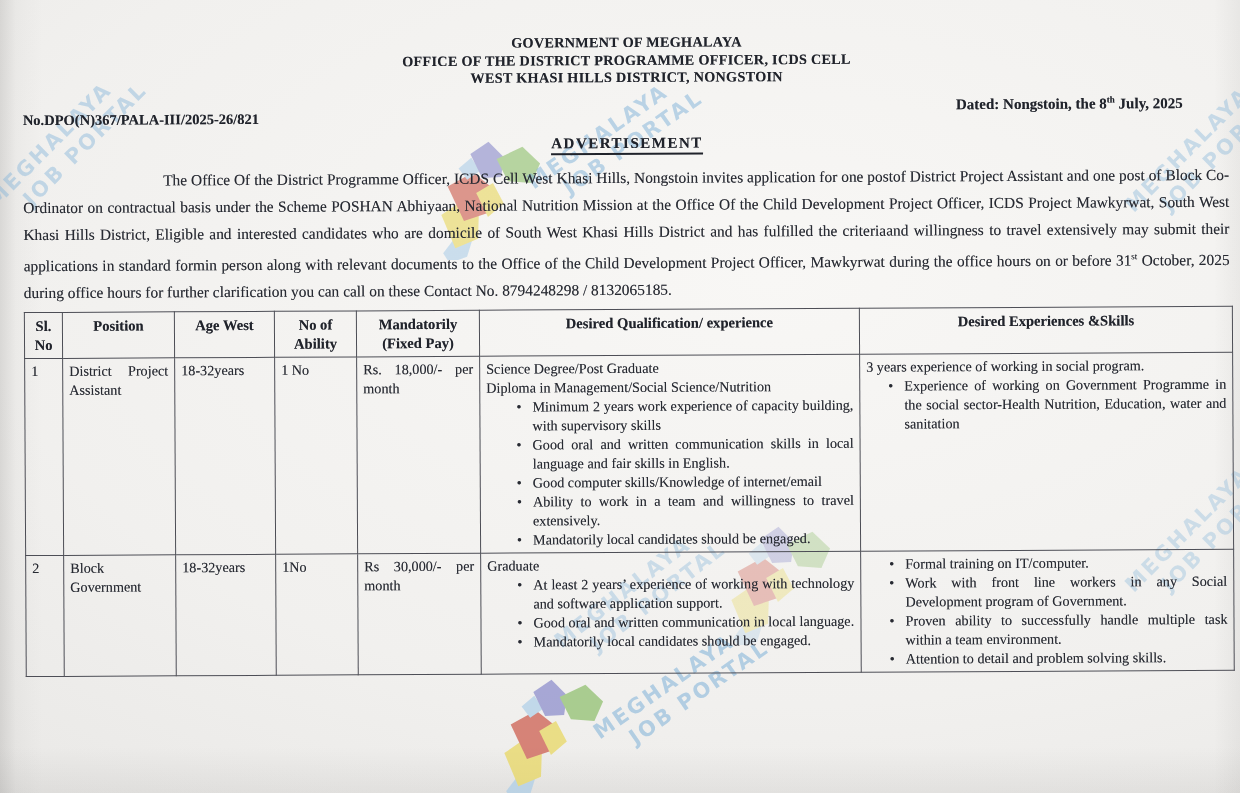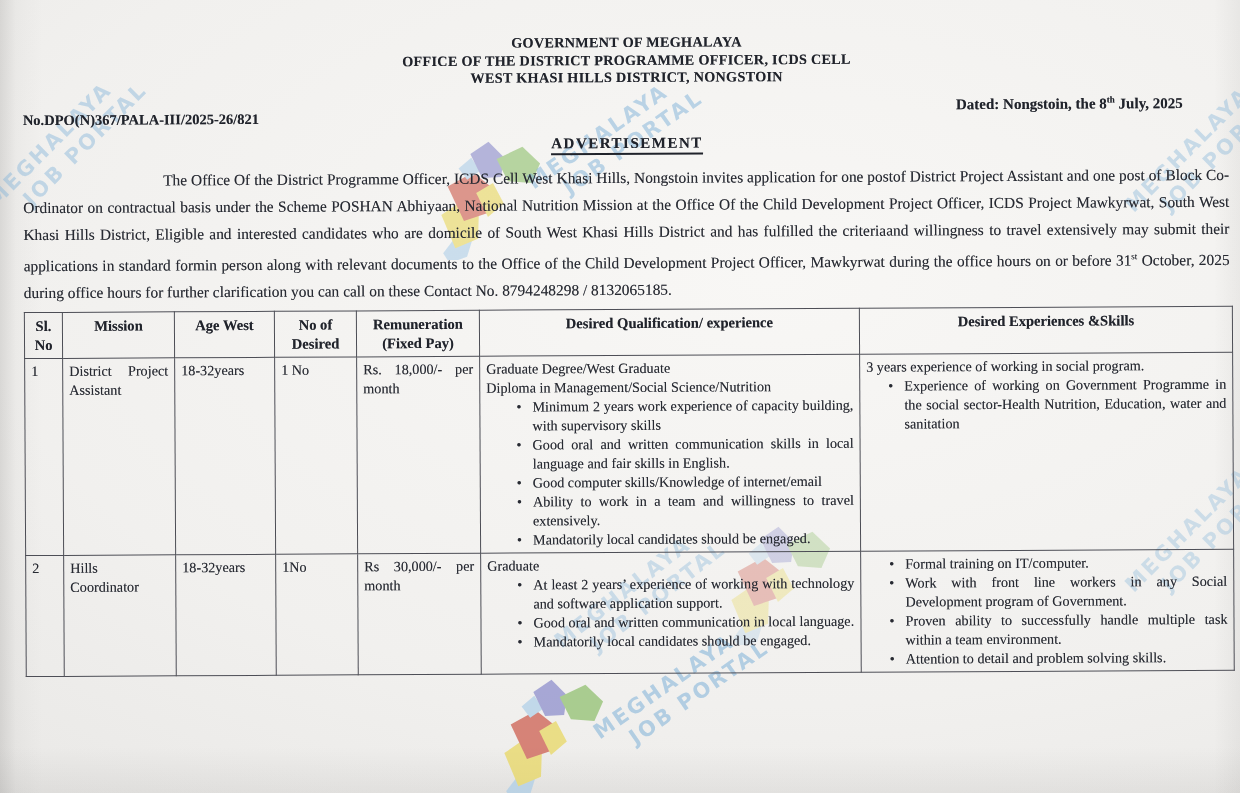--- a/index.html
+++ b/index.html
@@ -180,37 +180,37 @@
           <col style="width:112px">
           <col style="width:100px">
           <col style="width:82px">
         <col style="width:123px">
           <col style="width:380px">
           <col style="width:373px">
       </colgroup>
       <tbody>
           <tr style="height:42px">
         <th class="h-sl">Sl. No</th>
-        <th>Mission</th>
+        <th>Position</th>
         <th>Age West</th>
-        <th>No of Desired</th>
-        <th>Remuneration (Fixed Pay)</th>
+        <th>No of Ability</th>
+        <th>Mandatorily (Fixed Pay)</th>
         <th>Desired Qualification/ experience</th>
         <th>Desired Experiences &amp;Skills</th>
       </tr>
 
       <tr style="height:188px">
         <td class="c-sl">1</td>
         <td class="c-pos">District Project Assistant</td>
         <td>18-32years</td>
         <td>1 No</td>
         <td class="c-pay">Rs. 18,000/- per month</td>
         <td class="c-qual">
           <div class="cell-intro">
-            <span>Graduate Degree/West Graduate</span><br>
+            <span>Science Degree/Post Graduate</span><br>
             <span>Diploma in Management/Social Science/Nutrition</span>
           </div>
           <div class="bullet">
                 <span class="dot">•</span>
                 <span class="btxt">Minimum 2 years work experience of capacity building, with supervisory skills</span>
               </div>
           <div class="bullet">
                 <span class="dot">•</span>
                 <span class="btxt">Good oral and written communication skills in local language and fair skills in English.</span>
               </div>
@@ -231,21 +231,21 @@
           <div class="cell-intro">3 years experience of working in social program.</div>
           <div class="bullet">
                 <span class="dot">•</span>
                 <span class="btxt">Experience of working on Government Programme in the social sector-Health Nutrition, Education, water and sanitation</span>
               </div>
         </td>
       </tr>
 
       <tr style="height:112px">
         <td class="c-sl">2</td>
-        <td class="c-pos">Hills Coordinator</td>
+        <td class="c-pos">Block Government</td>
         <td>18-32years</td>
         <td>1No</td>
         <td class="c-pay">Rs 30,000/- per month</td>
         <td class="c-qual">
           <div class="cell-intro">Graduate</div>
           <div class="bullet">
                 <span class="dot">•</span>
                 <span class="btxt">At least 2 years’ experience of working with technology and software application support.</span>
               </div>
           <div class="bullet">

